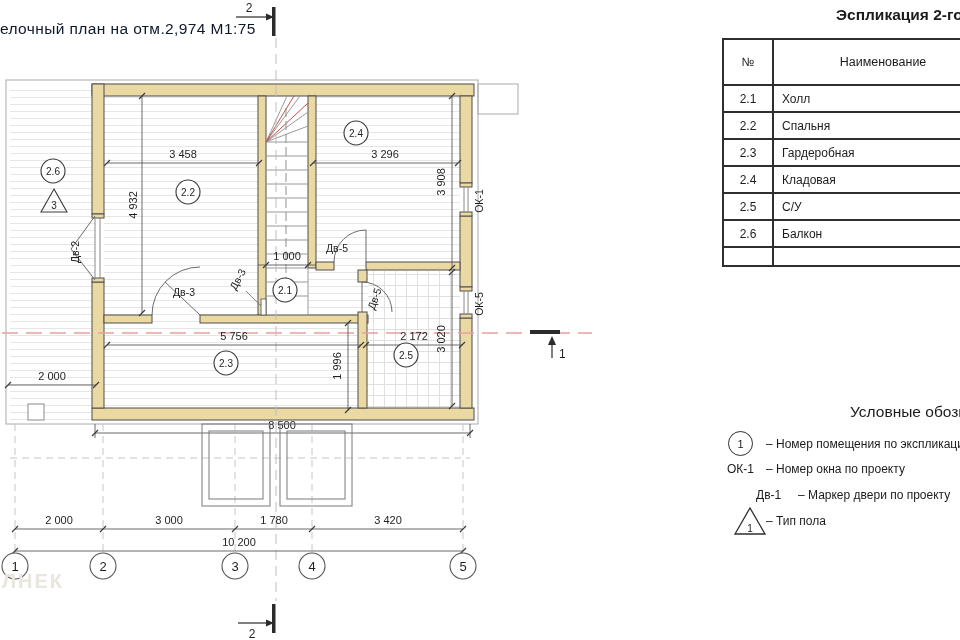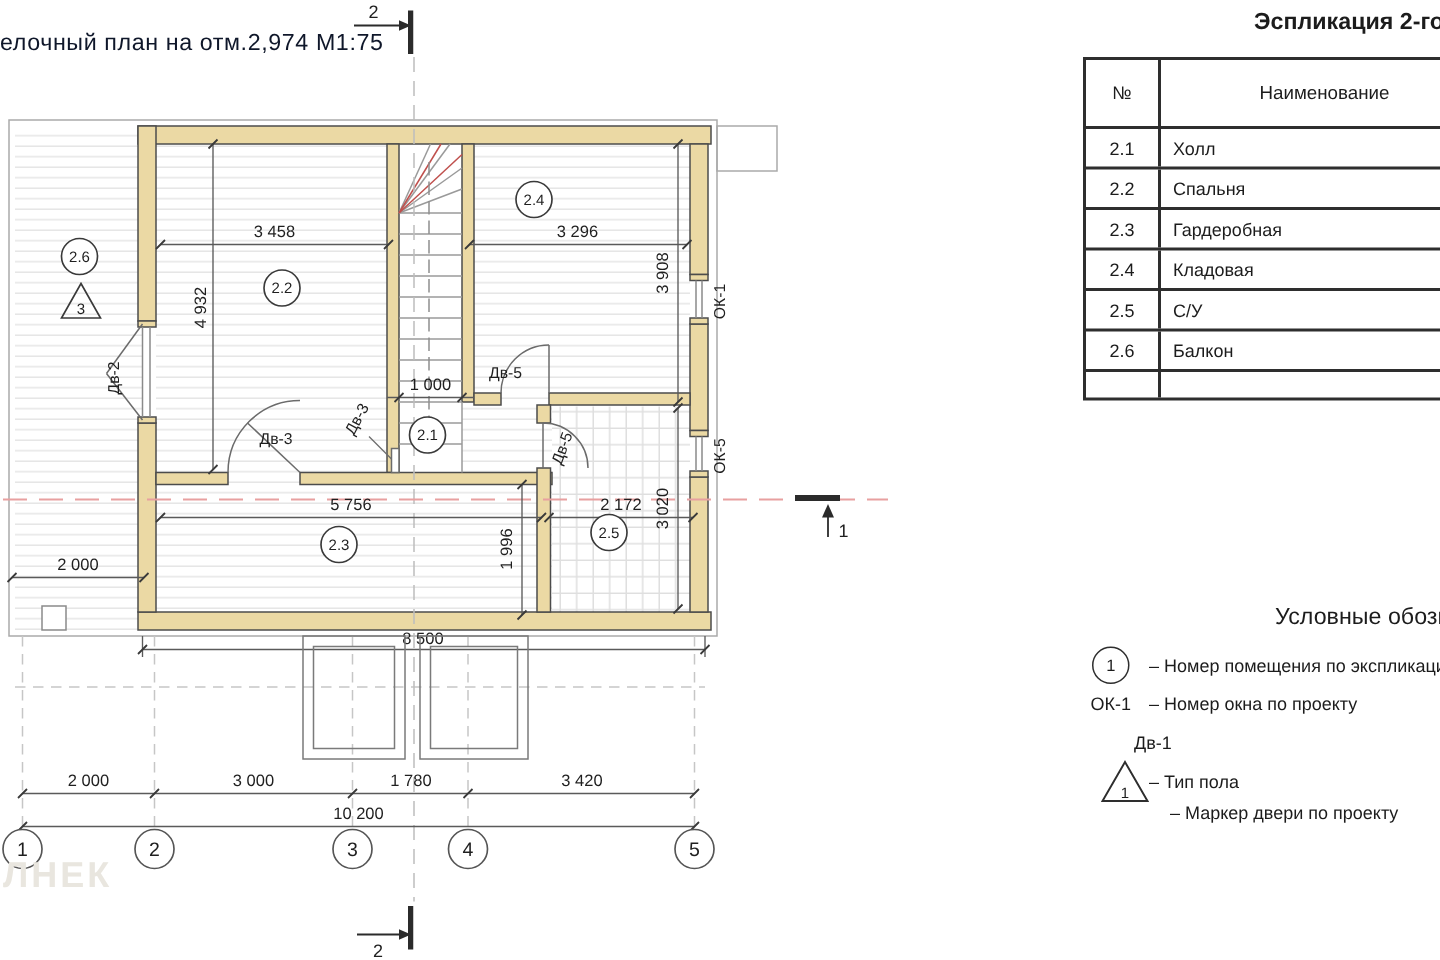--- a/index.html
+++ b/index.html
@@ -1,20 +1,20 @@
 <!DOCTYPE html>
 <html><head>
 <meta charset="utf-8">
 <style>
   html,body{margin:0;padding:0;}
   body{width:960px;height:640px;overflow:hidden;position:relative;background:#ffffff;
        font-family:"Liberation Sans",sans-serif;color:#1c1c1c;}
   .abs{position:absolute;}
   .drawing-title{left:0px;top:20px;font-size:15.5px;letter-spacing:.4px;white-space:nowrap;color:#0f172a;}
-  .watermark{left:2px;top:570px;font-size:24px;font-weight:bold;letter-spacing:2px;color:#e9e6df;}
+  .watermark{left:2px;top:570px;font-size:20px;font-weight:bold;letter-spacing:2px;color:#e9e6df;}
   svg{position:absolute;left:0;top:0;}
   svg text{font-family:"Liberation Sans",sans-serif;fill:#1f1f1f;}
   .dim{font-size:11px;}
   .rm{font-size:10px;}
   .mk{font-size:10.5px;}
   .bb{font-size:13px;}
   .sec{font-size:12px;}
   
   .expl-title{left:836px;top:6px;font-size:15.5px;white-space:nowrap;font-weight:bold;}
   .expl-table{left:722px;top:38px;width:268px;border:2px solid #2e2e2e;background:#fff;}
@@ -309,21 +309,21 @@
 
 <div class="abs" style="left:728px;top:431px;">
   <div class="lg-circle">1</div>
 </div>
 <div class="abs lg-text" style="left:766px;top:437px;">– Номер помещения по экспликаций</div>
 
 <div class="abs lg-sym" style="left:727px;top:462px;">ОК-1</div>
 <div class="abs lg-text" style="left:766px;top:462px;">– Номер окна по проекту</div>
 
 <div class="abs lg-sym" style="left:727px;top:488px;margin-left:29px;">Дв-1</div>
-<div class="abs lg-text" style="left:780px;top:488px;margin-top:47px;">– Маркер двери по проекту</div>
+<div class="abs lg-text" style="left:798px;top:488px;">– Маркер двери по проекту</div>
 
 <div class="abs" style="left:733px;top:505px;">
   <svg width="36" height="32">
     <polygon points="17,3 32,29 2,29" fill="none" stroke="#2e2e2e" stroke-width="1.3"></polygon>
     <text x="17" y="27" text-anchor="middle" style="font-size:10px;">1</text>
   </svg>
 </div>
 <div class="abs lg-text" style="left:766px;top:514px;">– Тип пола</div>
 
 </body></html>

